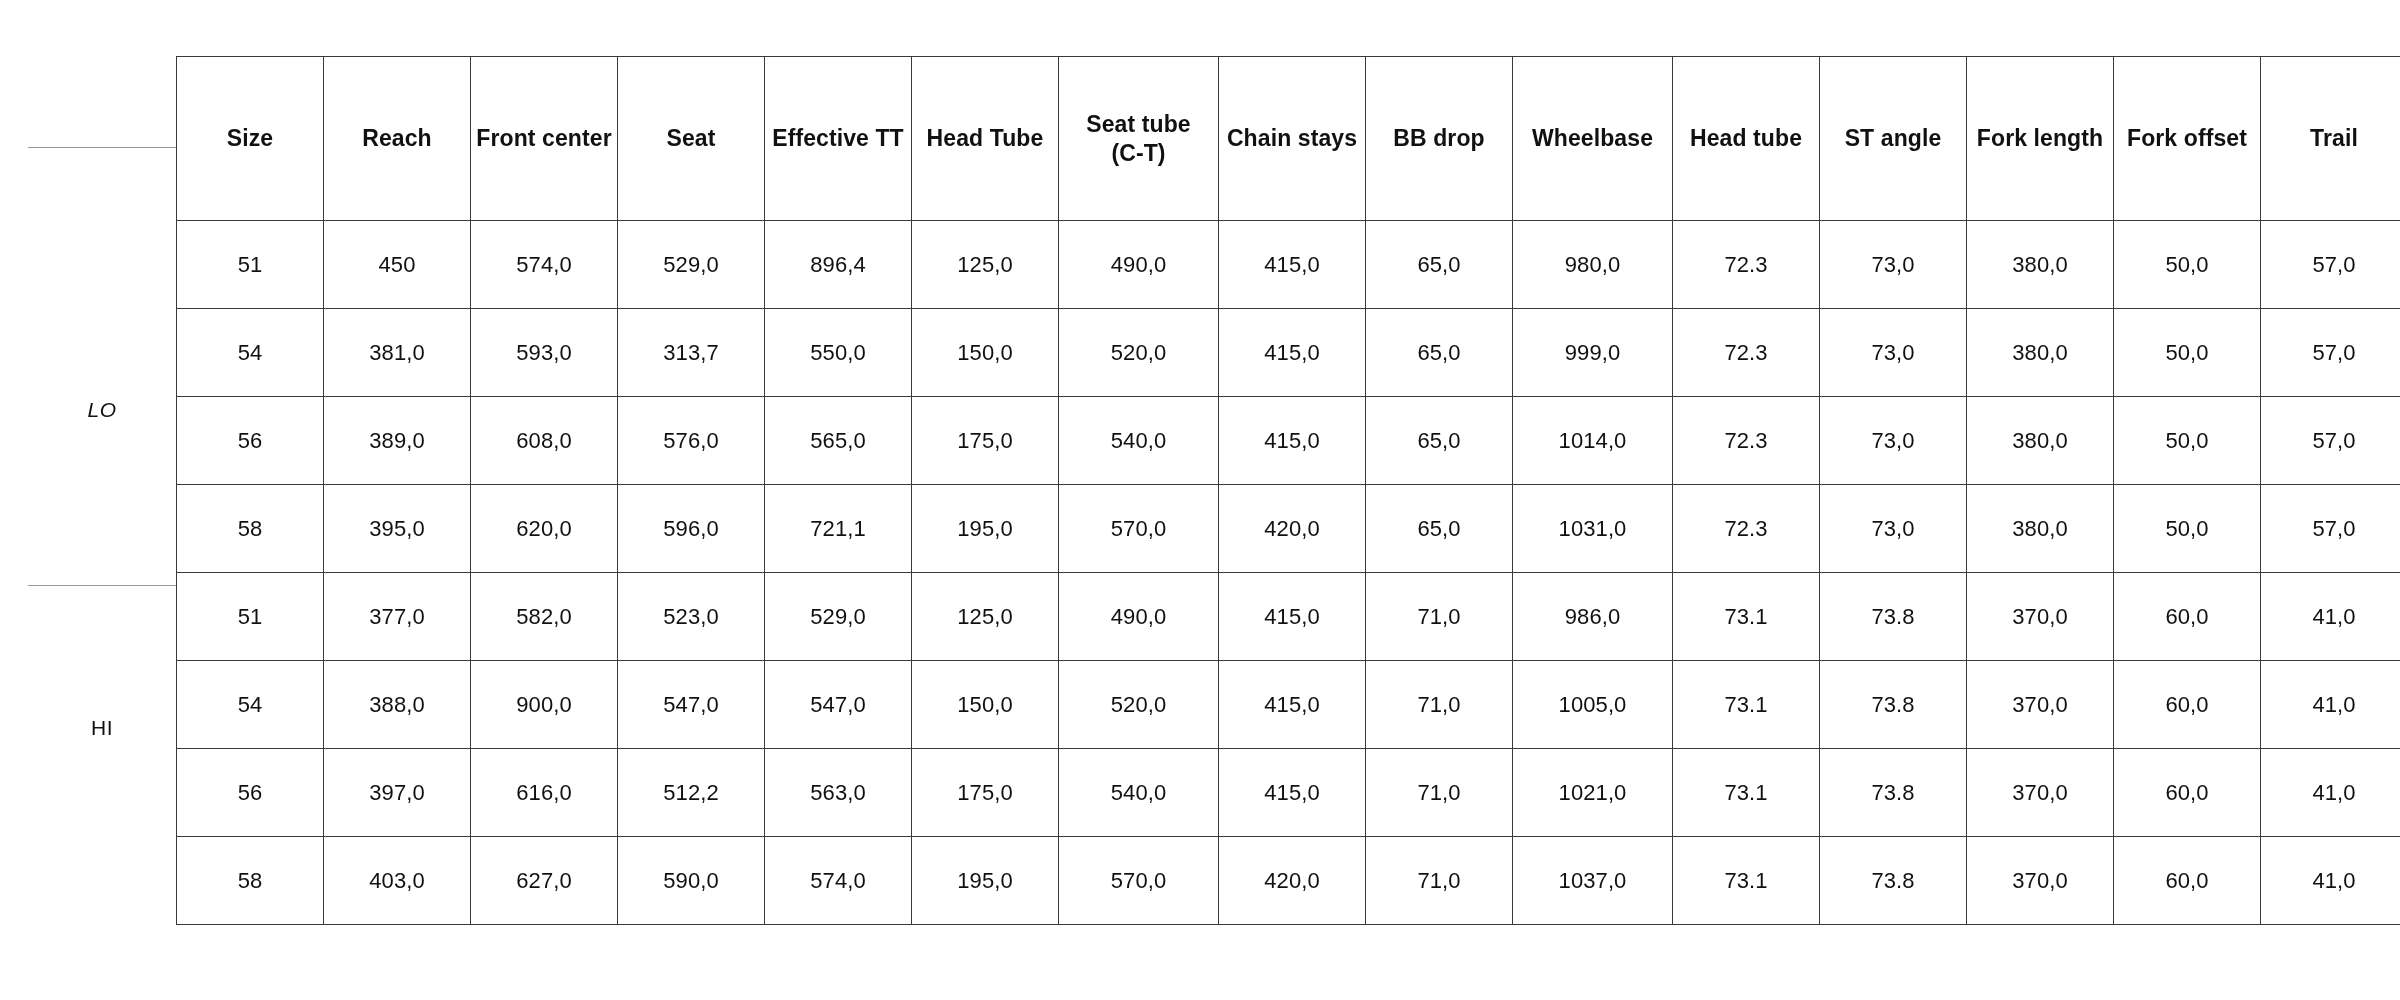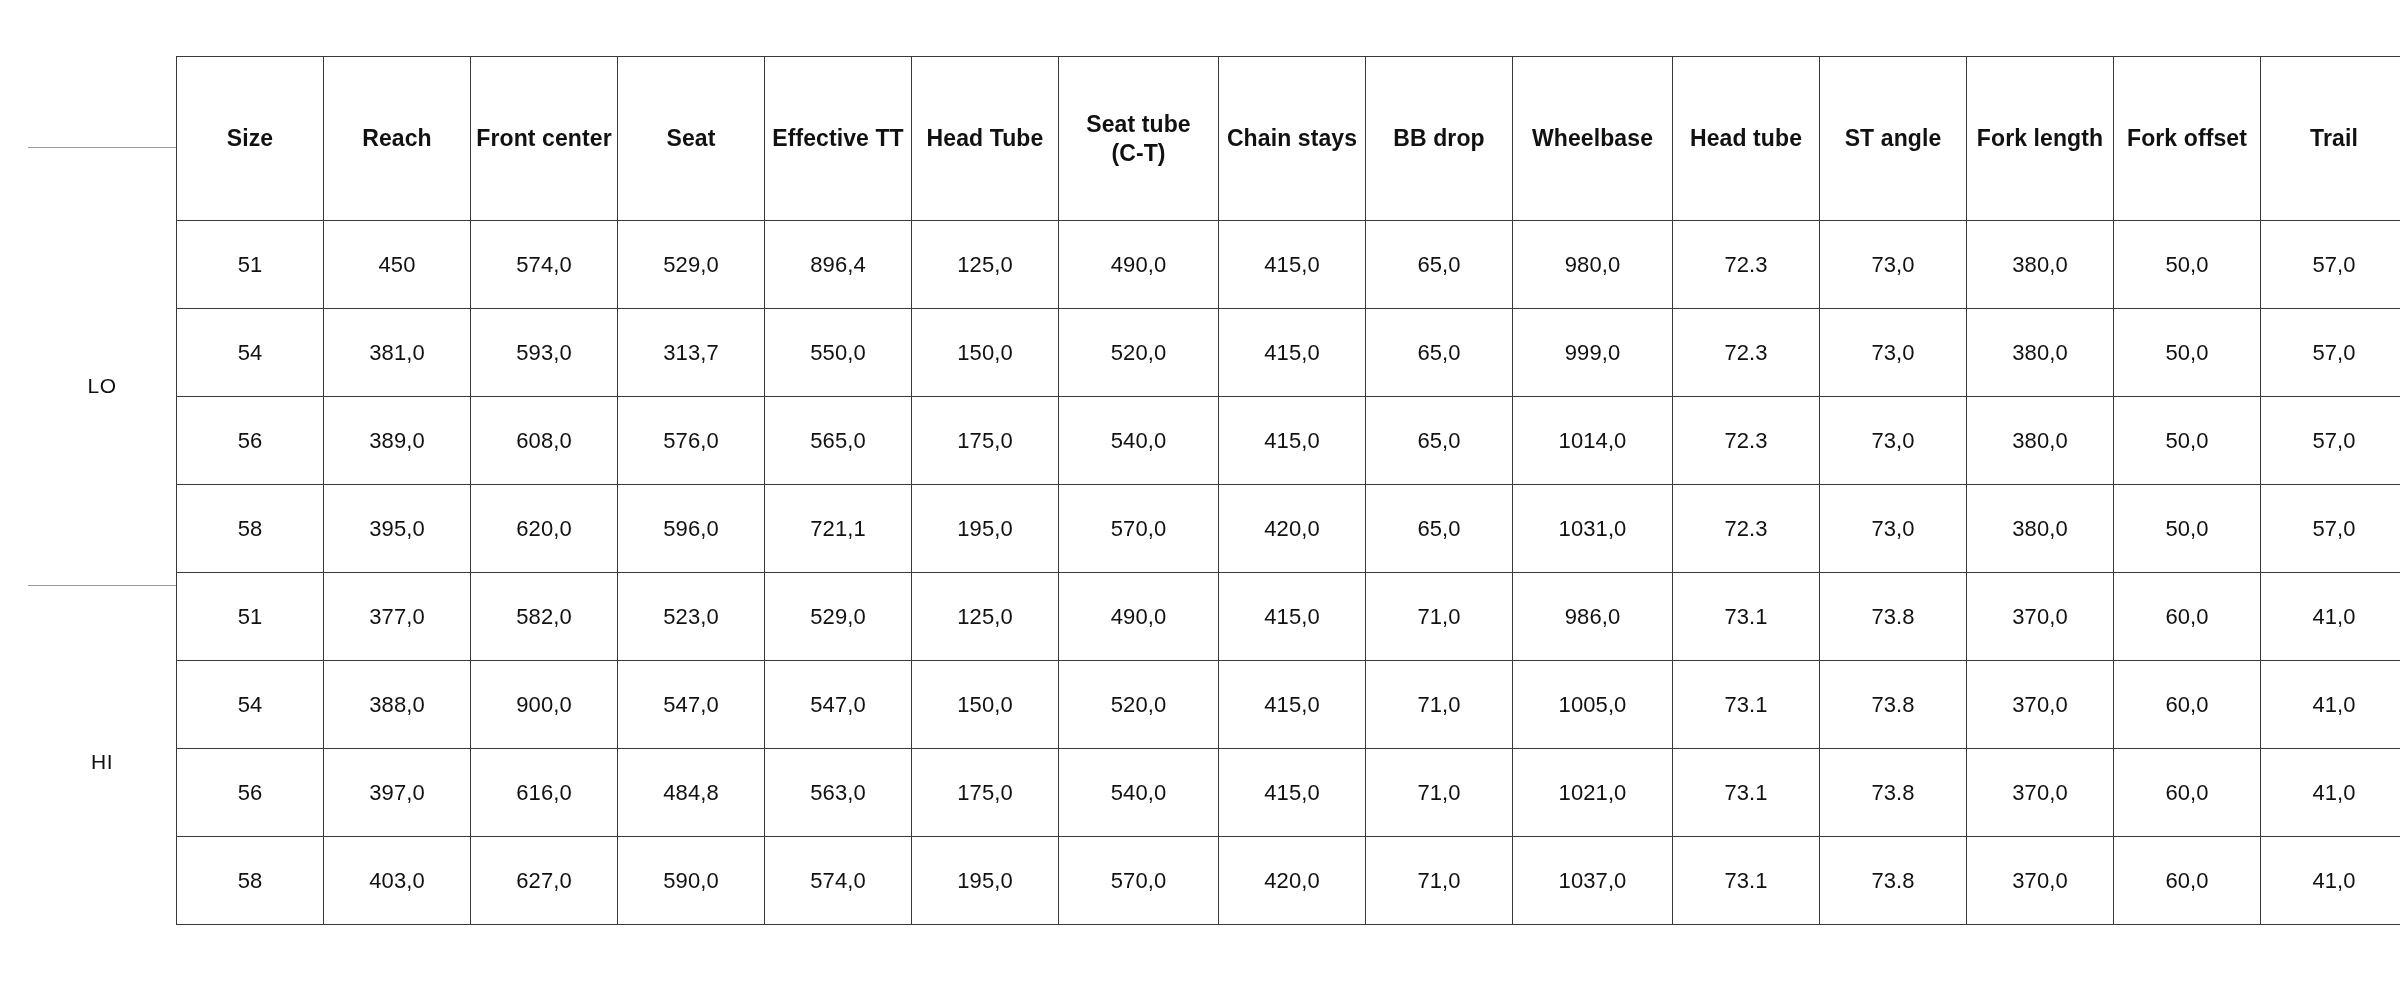--- a/index.html
+++ b/index.html
@@ -37,22 +37,22 @@
     position: absolute;
     left: 28px;
     width: 148px;
     text-align: center;
     font-size: 21px;
     font-weight: 400;
     letter-spacing: 0.5px;
     color: #111111;
     font-stretch: condensed;
   }
-  .group-label.lo { top: 374px; }
-  .group-label.hi { top: 750px; }
+  .group-label.lo { top: 398px; font-style: italic; }
+  .group-label.hi { top: 716px; }
 
   
   table.geo {
     position: absolute;
     left: 176px;
     top: 56px;
     width: 2214px;
     border-collapse: collapse;
     table-layout: fixed;
     background: #ffffff;
@@ -266,21 +266,21 @@
           <td>73.1</td>
           <td>73.8</td>
           <td>370,0</td>
           <td>60,0</td>
           <td>41,0</td>
         </tr>
         <tr>
           <td>56</td>
           <td>397,0</td>
           <td>616,0</td>
-          <td>484,8</td>
+          <td>512,2</td>
           <td>563,0</td>
           <td>175,0</td>
           <td>540,0</td>
           <td>415,0</td>
           <td>71,0</td>
           <td>1021,0</td>
           <td>73.1</td>
           <td>73.8</td>
           <td>370,0</td>
           <td>60,0</td>

